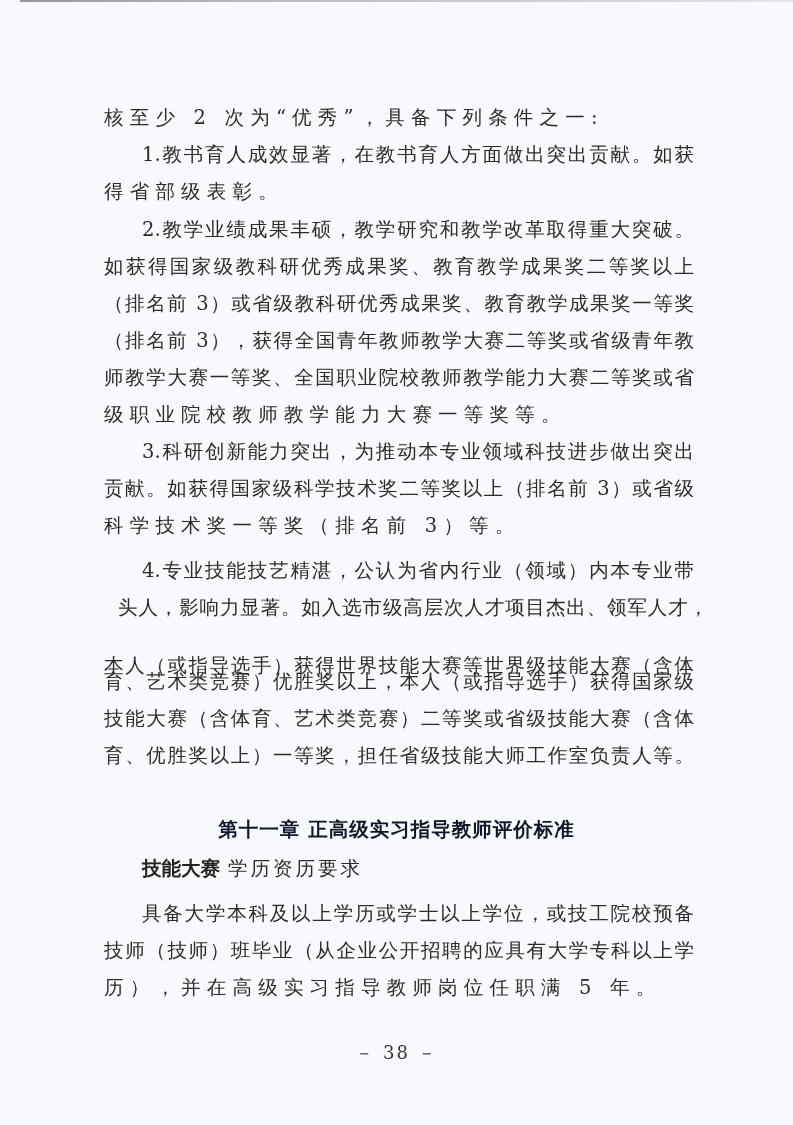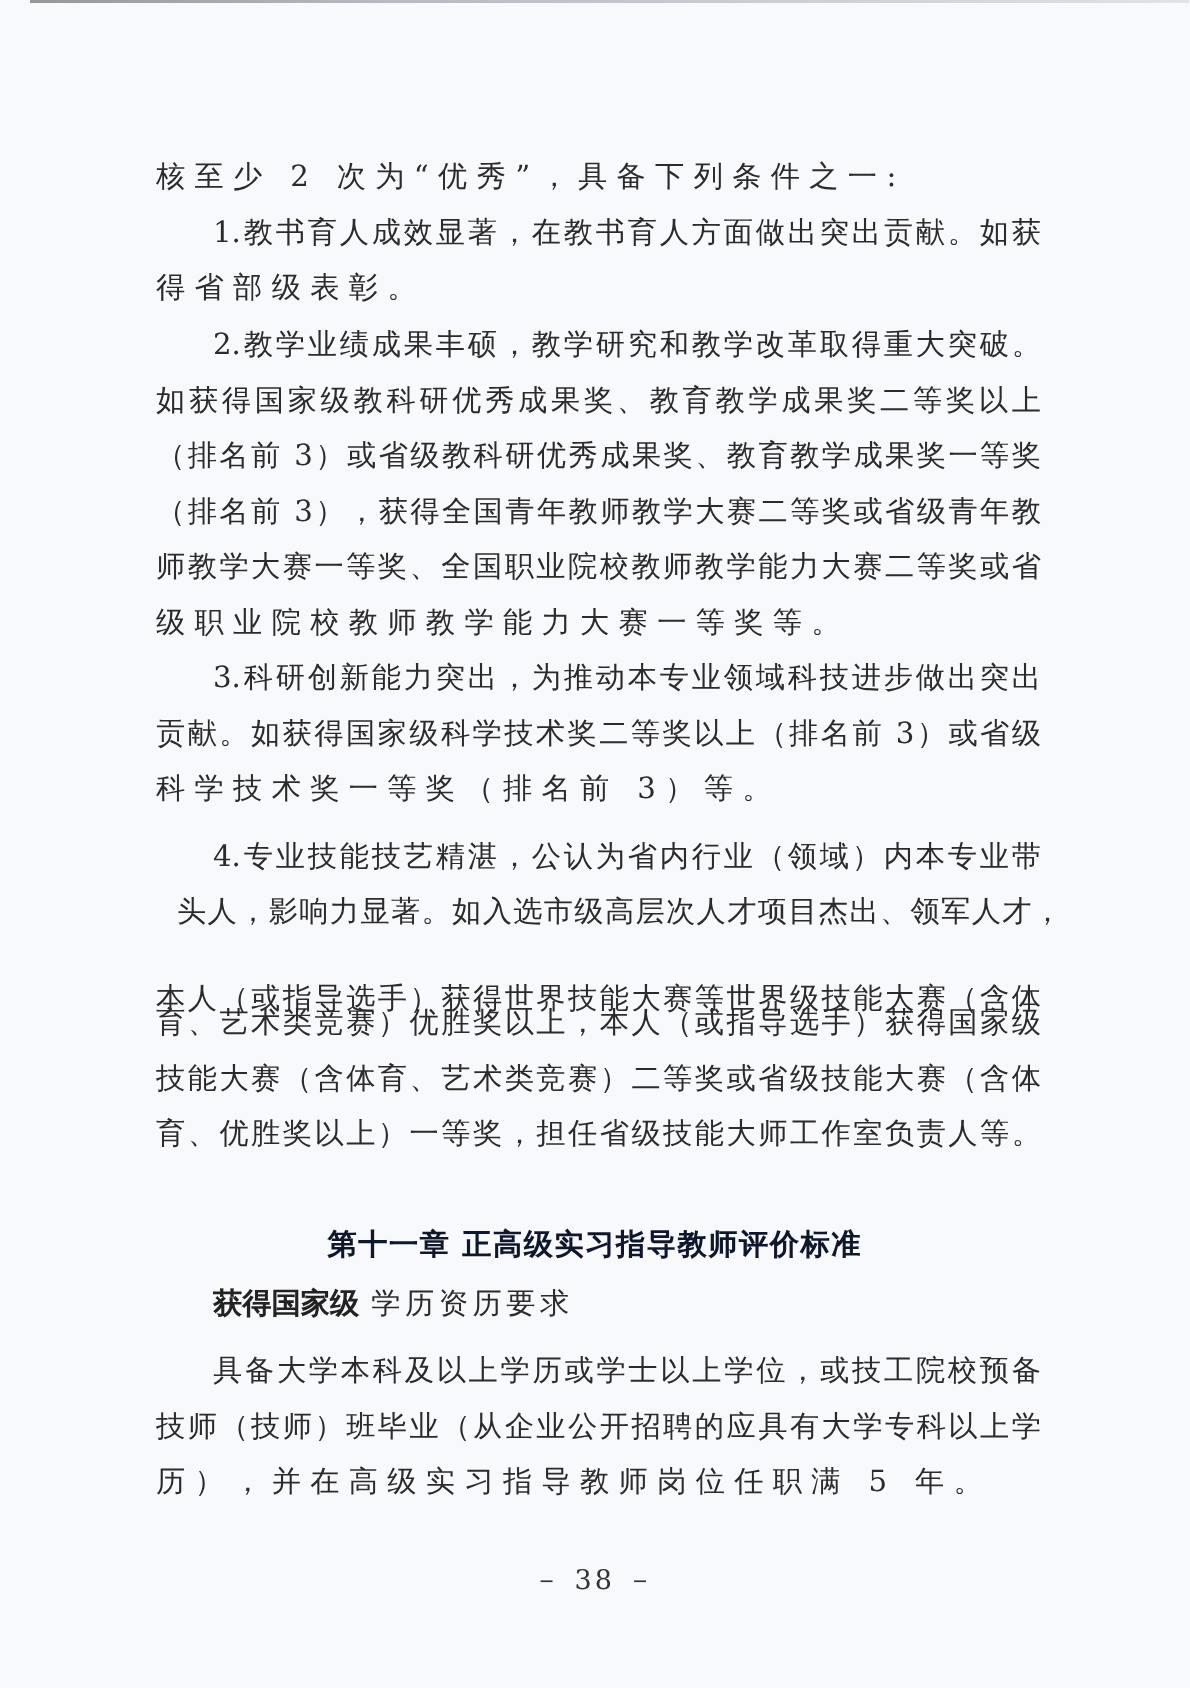--- a/index.html
+++ b/index.html
@@ -74,21 +74,21 @@
   <div class="line justify" style="top: 594px; margin-left: 14px;">头人，影响力显著。如入选市级高层次人才项目杰出、领军人才，</div>
   <div class="line justify" style="top: 652px;">本人（或指导选手）获得世界技能大赛等世界级技能大赛（含体</div>
   <div class="line justify" style="top: 668px;">育、艺术类竞赛）优胜奖以上，本人（或指导选手）获得国家级</div>
   <div class="line justify" style="top: 705px;">技能大赛（含体育、艺术类竞赛）二等奖或省级技能大赛（含体</div>
   <div class="line justify" style="top: 742px;">育、优胜奖以上）一等奖，担任省级技能大师工作室负责人等。</div>
 </div>
 
 <div class="chapter">第十一章  正高级实习指导教师评价标准</div>
 
 <div class="article">
-  <span class="art-no">获得国家级</span><span class="art-title">学历资历要求</span>
+  <span class="art-no">技能大赛</span><span class="art-title">学历资历要求</span>
 </div>
 
 <div id="article-text">
   <div class="line indent justify" style="top: 900px;">具备大学本科及以上学历或学士以上学位，或技工院校预备</div>
   <div class="line justify" style="top: 937px;">技师（技师）班毕业（从企业公开招聘的应具有大学专科以上学</div>
   <div class="line" style="top: 974px;">历），并在高级实习指导教师岗位任职满 5 年。</div>
 </div>
 
 <div class="pagenum">－ 38 －</div>
 

